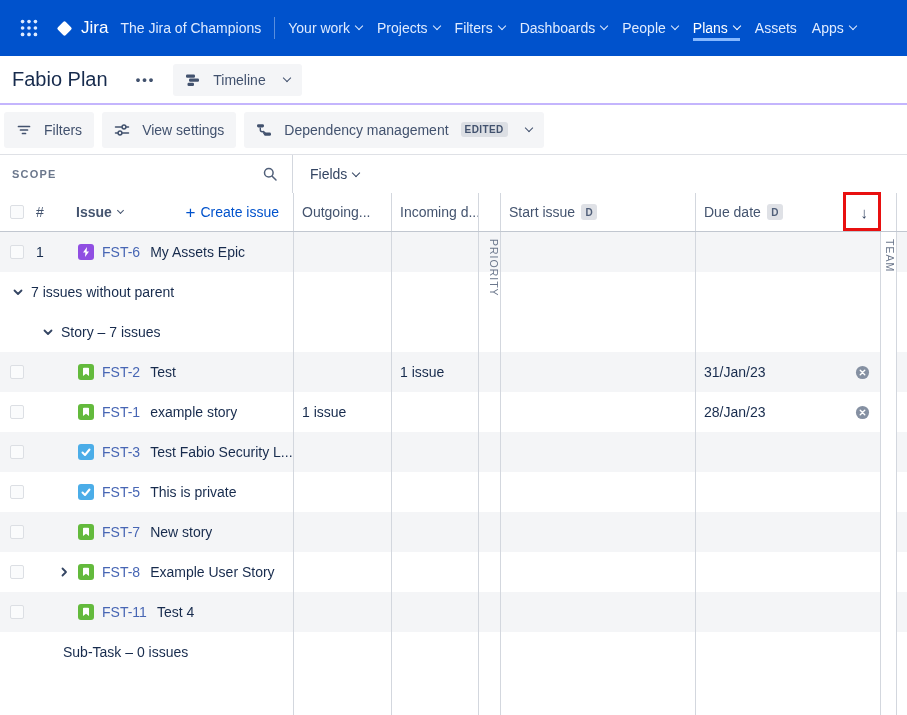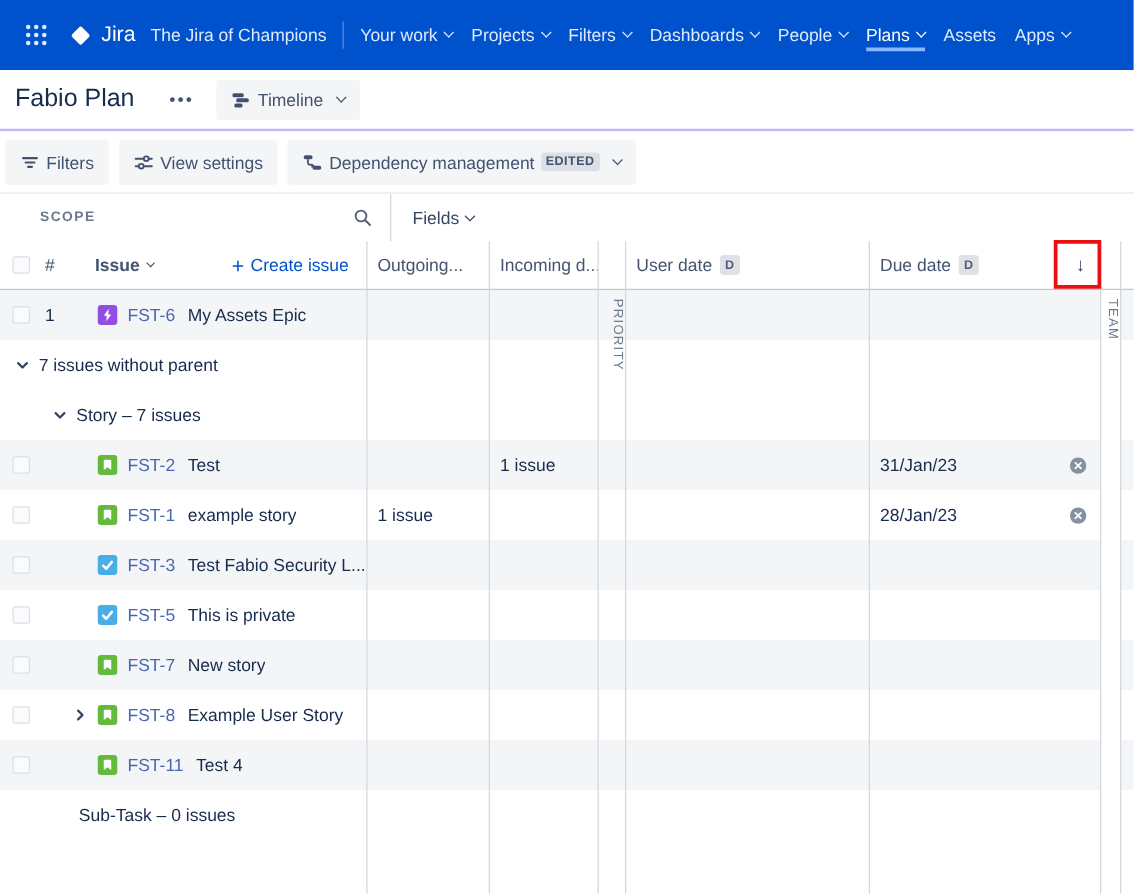--- a/index.html
+++ b/index.html
@@ -15,36 +15,36 @@
   .nav-divider { width:1px; height:22px; background:rgba(255,255,255,0.35); margin:0 13px; }
   .nav-items { display:flex; align-items:center; gap:15px; flex:1; }
   .nav-item { display:flex; align-items:center; font-weight:500; color:#DEEBFF; cursor:pointer; text-decoration:none; padding:4px 0 5px; white-space:nowrap; }
   .nav-item.active { color:#fff; border-bottom:3px solid #85B8FF; padding-bottom:2px; }
   .chv { display:inline-block; width:6px; height:6px; border-right:1.6px solid currentColor; border-bottom:1.6px solid currentColor; transform:rotate(45deg); margin-left:6px; margin-top:-3px; }
 
   
   .plan-header { height:49px; display:flex; align-items:center; padding:0 12px; gap:10px; border-bottom:2px solid #c4b5fd; background:#fff; }
   .plan-title { font-size:20px; font-weight:500; color:#172B4D; margin-right:10px; }
   .more-btn { border:none; background:none; color:#42526E; font-size:13px; letter-spacing:2px; font-weight:700; cursor:pointer; padding:6px 8px; border-radius:3px; }
-  .btn { display:flex; align-items:center; gap:5px; background:#F4F5F7; border:none; border-radius:3px; height:32px; padding:0 12px; color:#42526E; font-size:14px; font-weight:500; cursor:pointer; font-family:inherit; white-space:nowrap; }
+  .btn { display:flex; align-items:center; gap:12px; background:#F4F5F7; border:none; border-radius:3px; height:32px; padding:0 12px; color:#42526E; font-size:14px; font-weight:500; cursor:pointer; font-family:inherit; white-space:nowrap; }
   .btn .chv { border-color:#42526E; }
 
   
   .toolbar { height:50px; display:flex; align-items:center; gap:8px; padding:0 4px; border-bottom:1px solid #DFE1E6; background:#fff; }
   .toolbar .btn { height:36px; }
   .badge { background:#DCDFE4; color:#42526E; font-size:10px; font-weight:700; letter-spacing:.4px; padding:2px 4px; border-radius:3px; }
 
   
   .table { position:relative; height:560px; background:#fff; }
   .grid { display:grid; grid-template-columns:293px 98px 87px 22px 195px 185px 16px 11px; }
   .grid > div { border-left:1px solid #D3D7DE; height:100%; overflow:hidden; }
   .grid > div:first-child { border-left:none; }
 
   .thead-top { height:38px; display:flex; }
-  .scope-head { width:293px; border-right:1px solid #D3D7DE; display:flex; align-items:center; justify-content:space-between; padding:0 14px 0 12px;margin-left:20px; }
+  .scope-head { width:293px; border-right:1px solid #D3D7DE; display:flex; align-items:center; justify-content:space-between; padding:0 14px 0 12px; }
   .scope-label { font-size:11px; font-weight:600; letter-spacing:1.2px; color:#6B778C; }
   .fields-area { flex:1; display:flex; align-items:center; padding-left:17px; }
   .fields-btn { display:flex; align-items:center; background:none; border:none; color:#344563; font-size:14px; font-weight:500; cursor:pointer; font-family:inherit; }
   .fields-btn .chv { border-color:#344563; }
 
   .thead-cols { height:39px; border-bottom:1px solid #C1C7D0; }
   .thead-cols > div { display:flex; align-items:center; color:#44546F; }
   .hcell { padding-left:8px; white-space:nowrap; }
   .scope-cols { padding-left:10px; }
   .hash { margin-left:12px; width:16px; }
@@ -215,21 +215,21 @@
         </a>
     </div>
     <div class="hcell">
         <span>Outgoing...</span>
       </div>
     <div class="hcell">
         <span>Incoming d...</span>
       </div>
     <div></div>
     <div class="hcell">
-        <span>User date</span>
+        <span>Start issue</span>
         <span class="dbadge">D</span>
       </div>
     <div class="hcell">
         <span>Due date</span>
         <span class="dbadge">D</span>
         <span class="sort-arrow">↓</span>
       </div>
     <div class="teamcol"></div>
     <div></div>
   </div>

